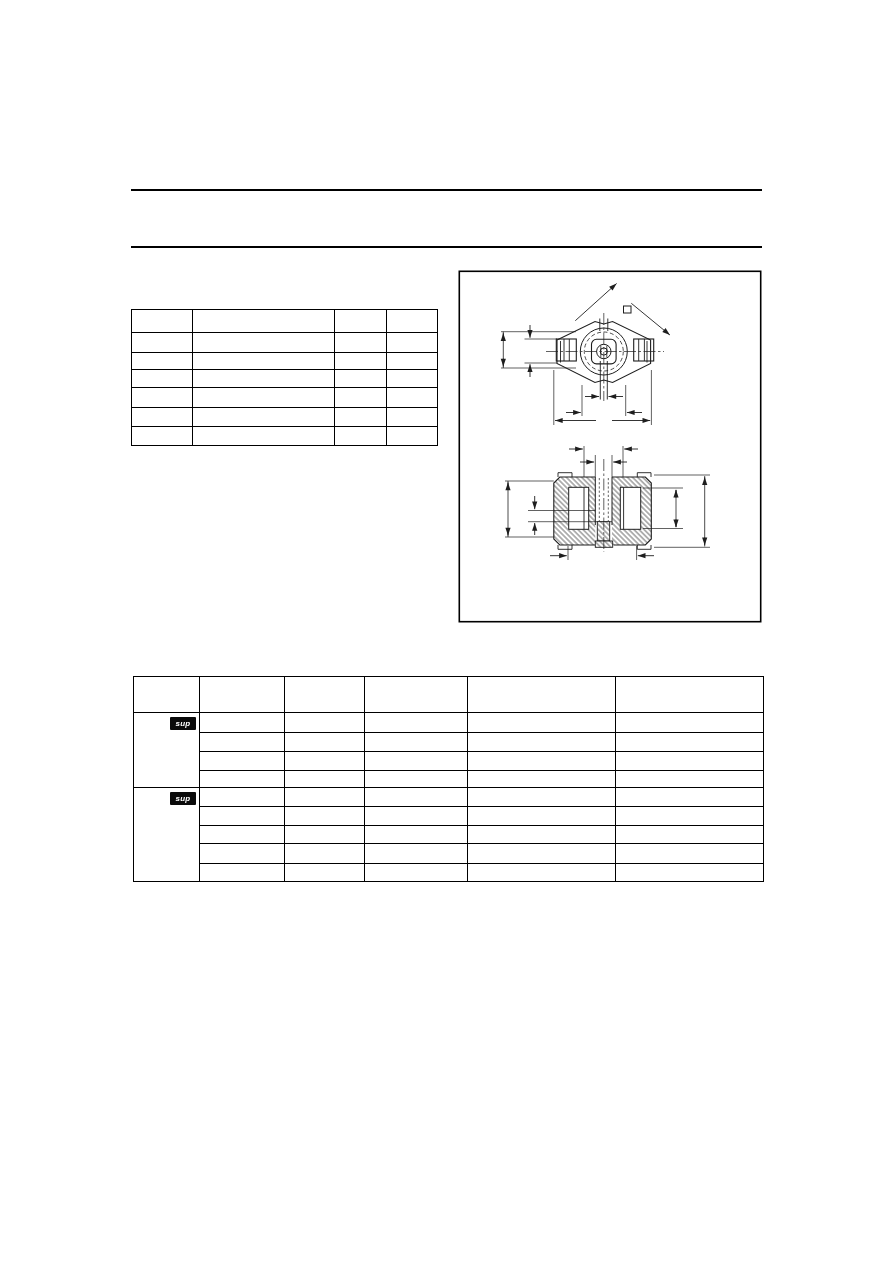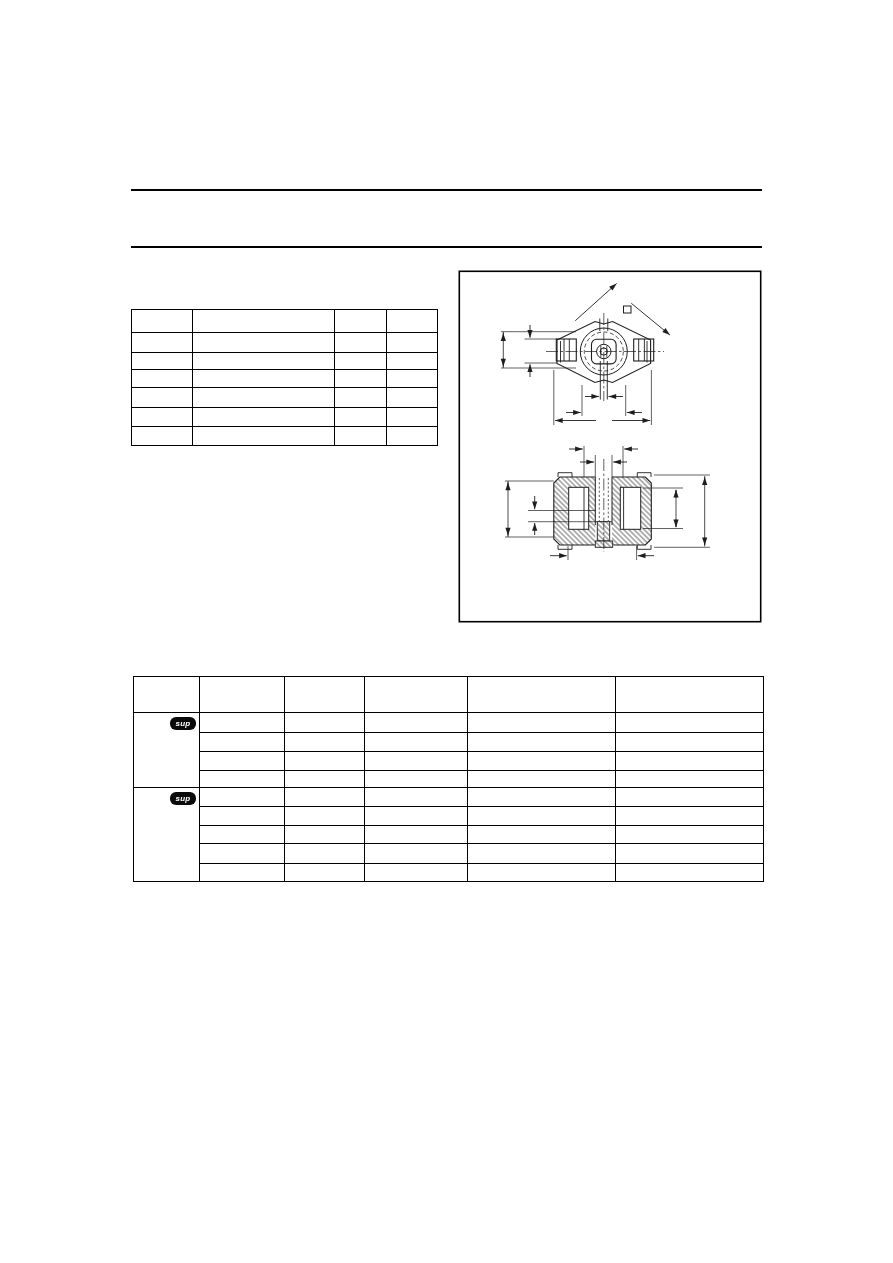--- a/index.html
+++ b/index.html
@@ -11,21 +11,21 @@
   .hrule{position:absolute;height:2px;background:#000;}
   #rule-top{left:131px;top:189px;width:631px;}
   #rule-sub{left:131px;top:246px;width:631px;}
   table.t{border-collapse:collapse;table-layout:fixed;position:absolute;background:#fff;}
   table.t td{border:1.5px solid #000;padding:0;font-size:9px;line-height:1;vertical-align:top;}
   #table1{left:131px;top:309px;width:306px;}
   #table2{left:133px;top:676px;width:630px;}
   td.grp{position:relative;}
   .sup{
     position:absolute;top:4px;right:3px;width:26px;height:13px;
-    background:#0a0a0a;border-radius:6px;color:#fff;
+    background:#0a0a0a;border-radius:1px;color:#fff;
     font:italic bold 8px "Liberation Sans",sans-serif;letter-spacing:.3px;
     display:flex;align-items:center;justify-content:center;
   }
   #drawing{position:absolute;left:458px;top:270px;}
 </style>
 </head>
 <body>
 
 <div class="page">
 

